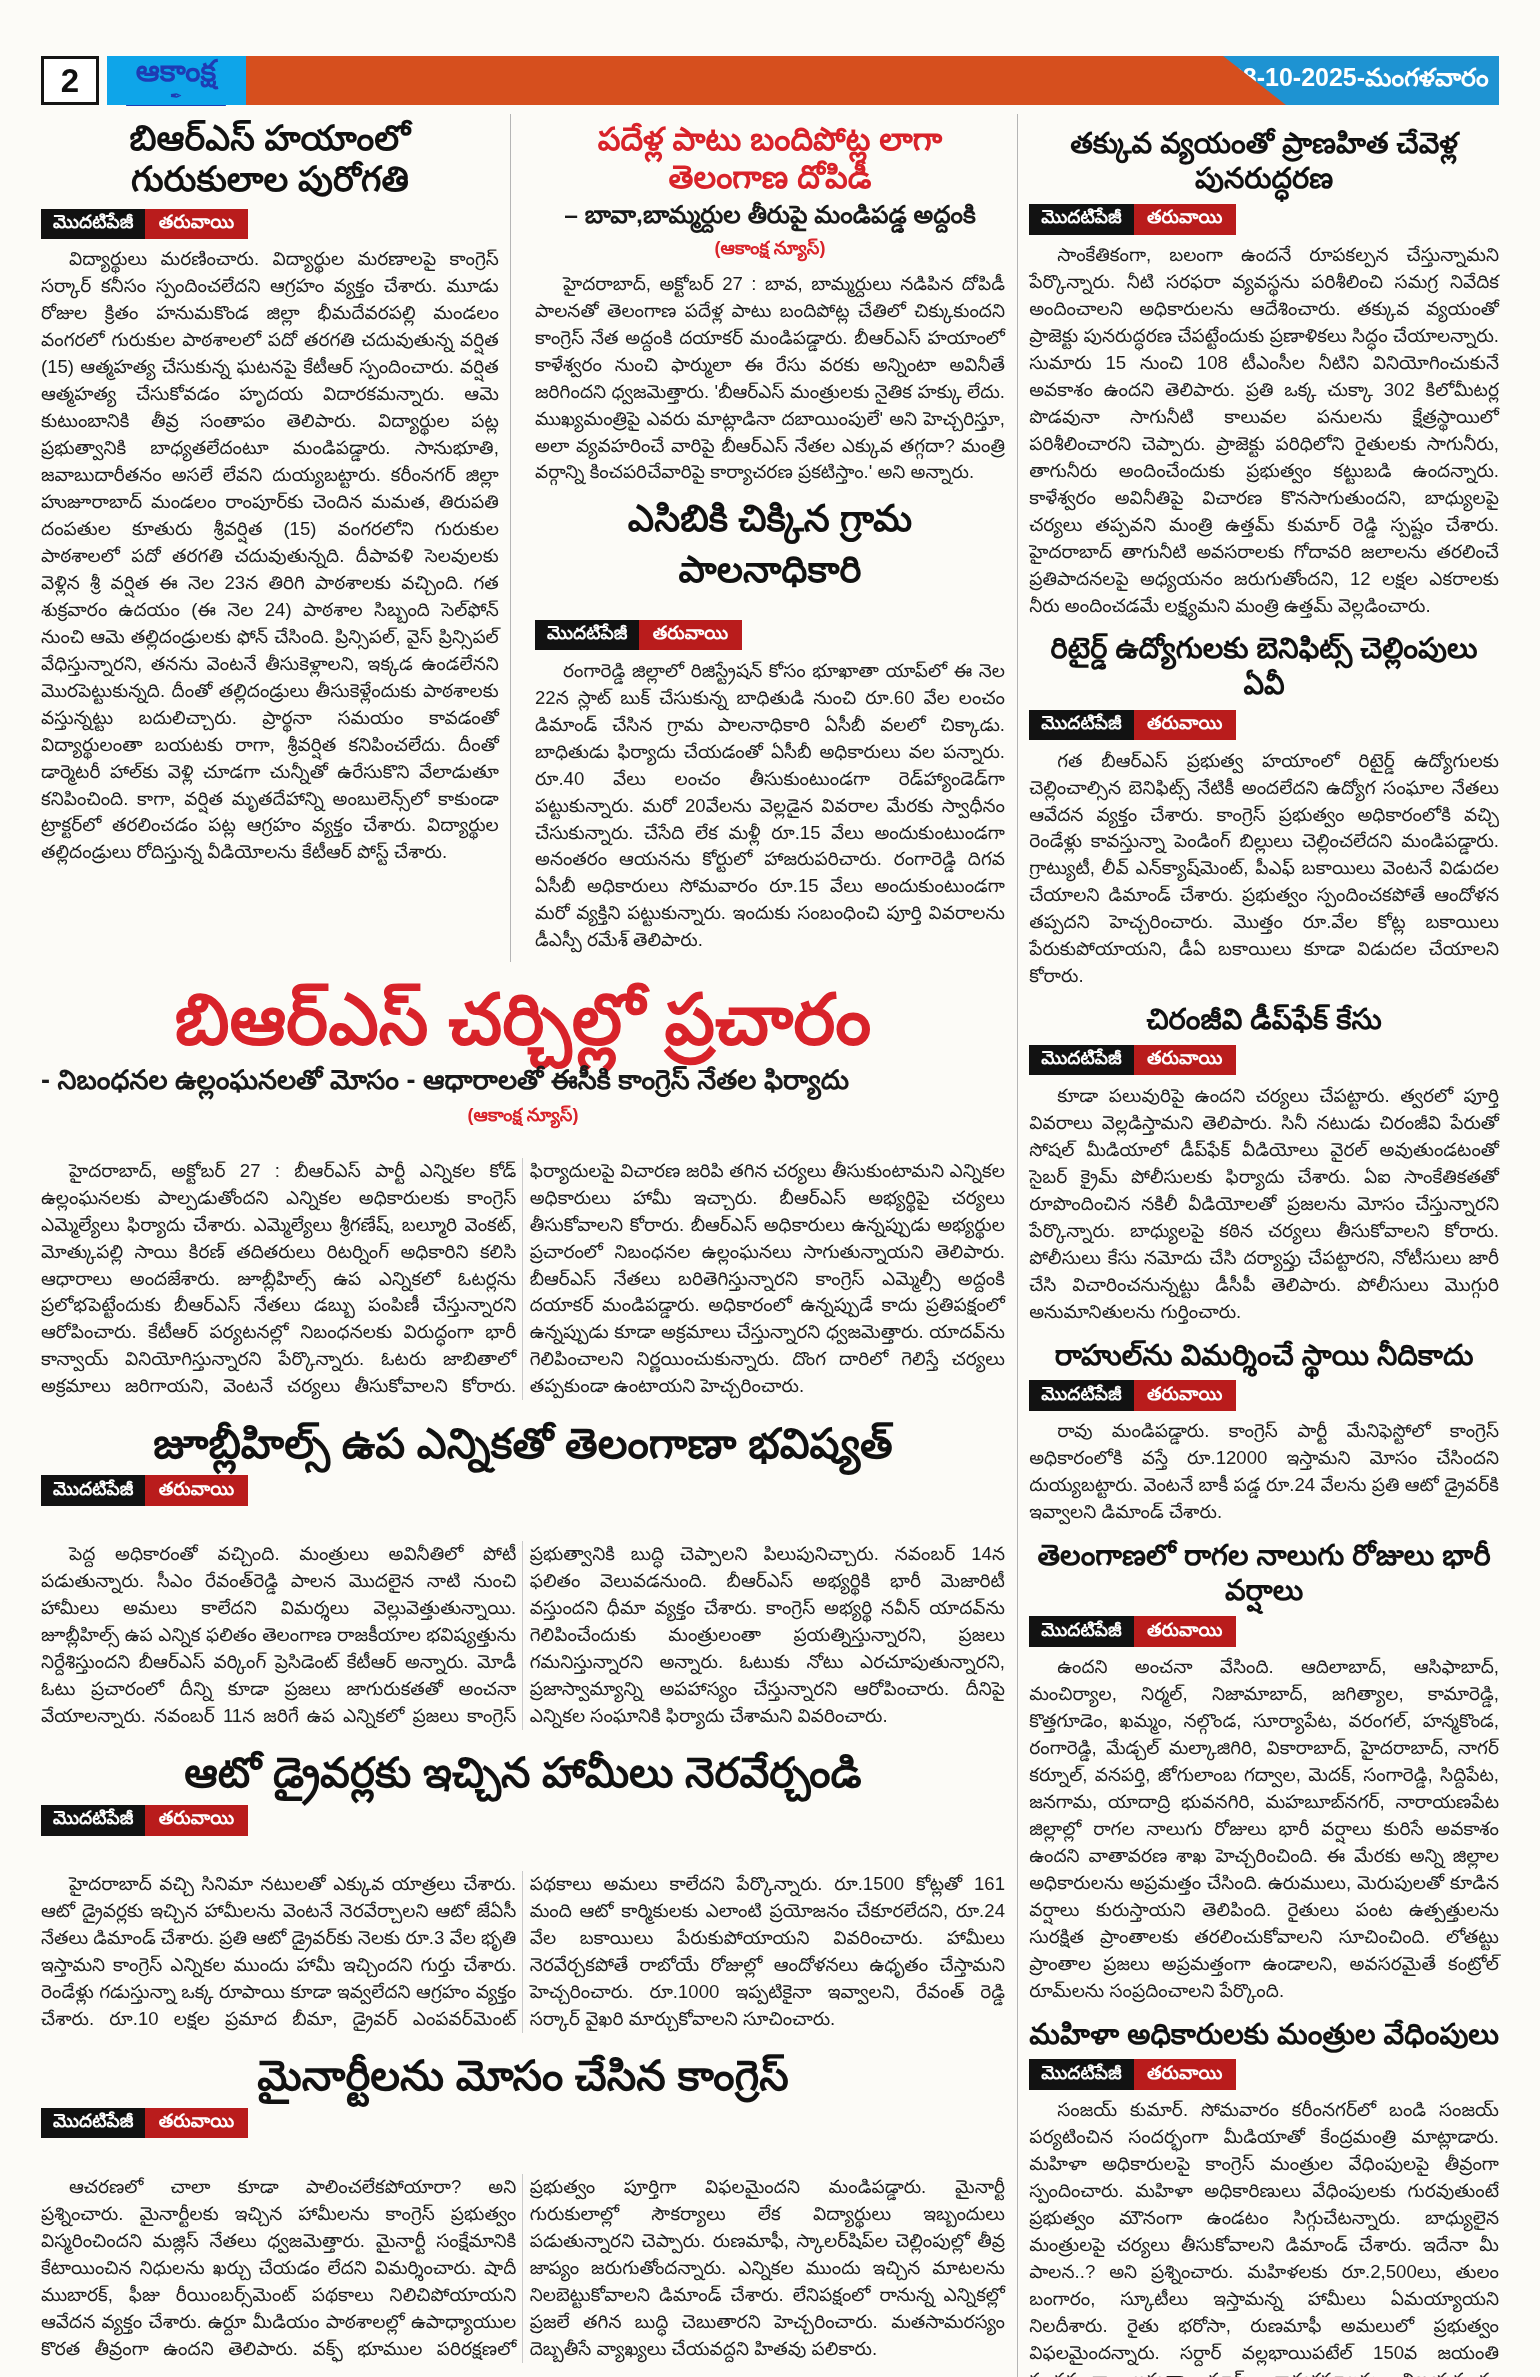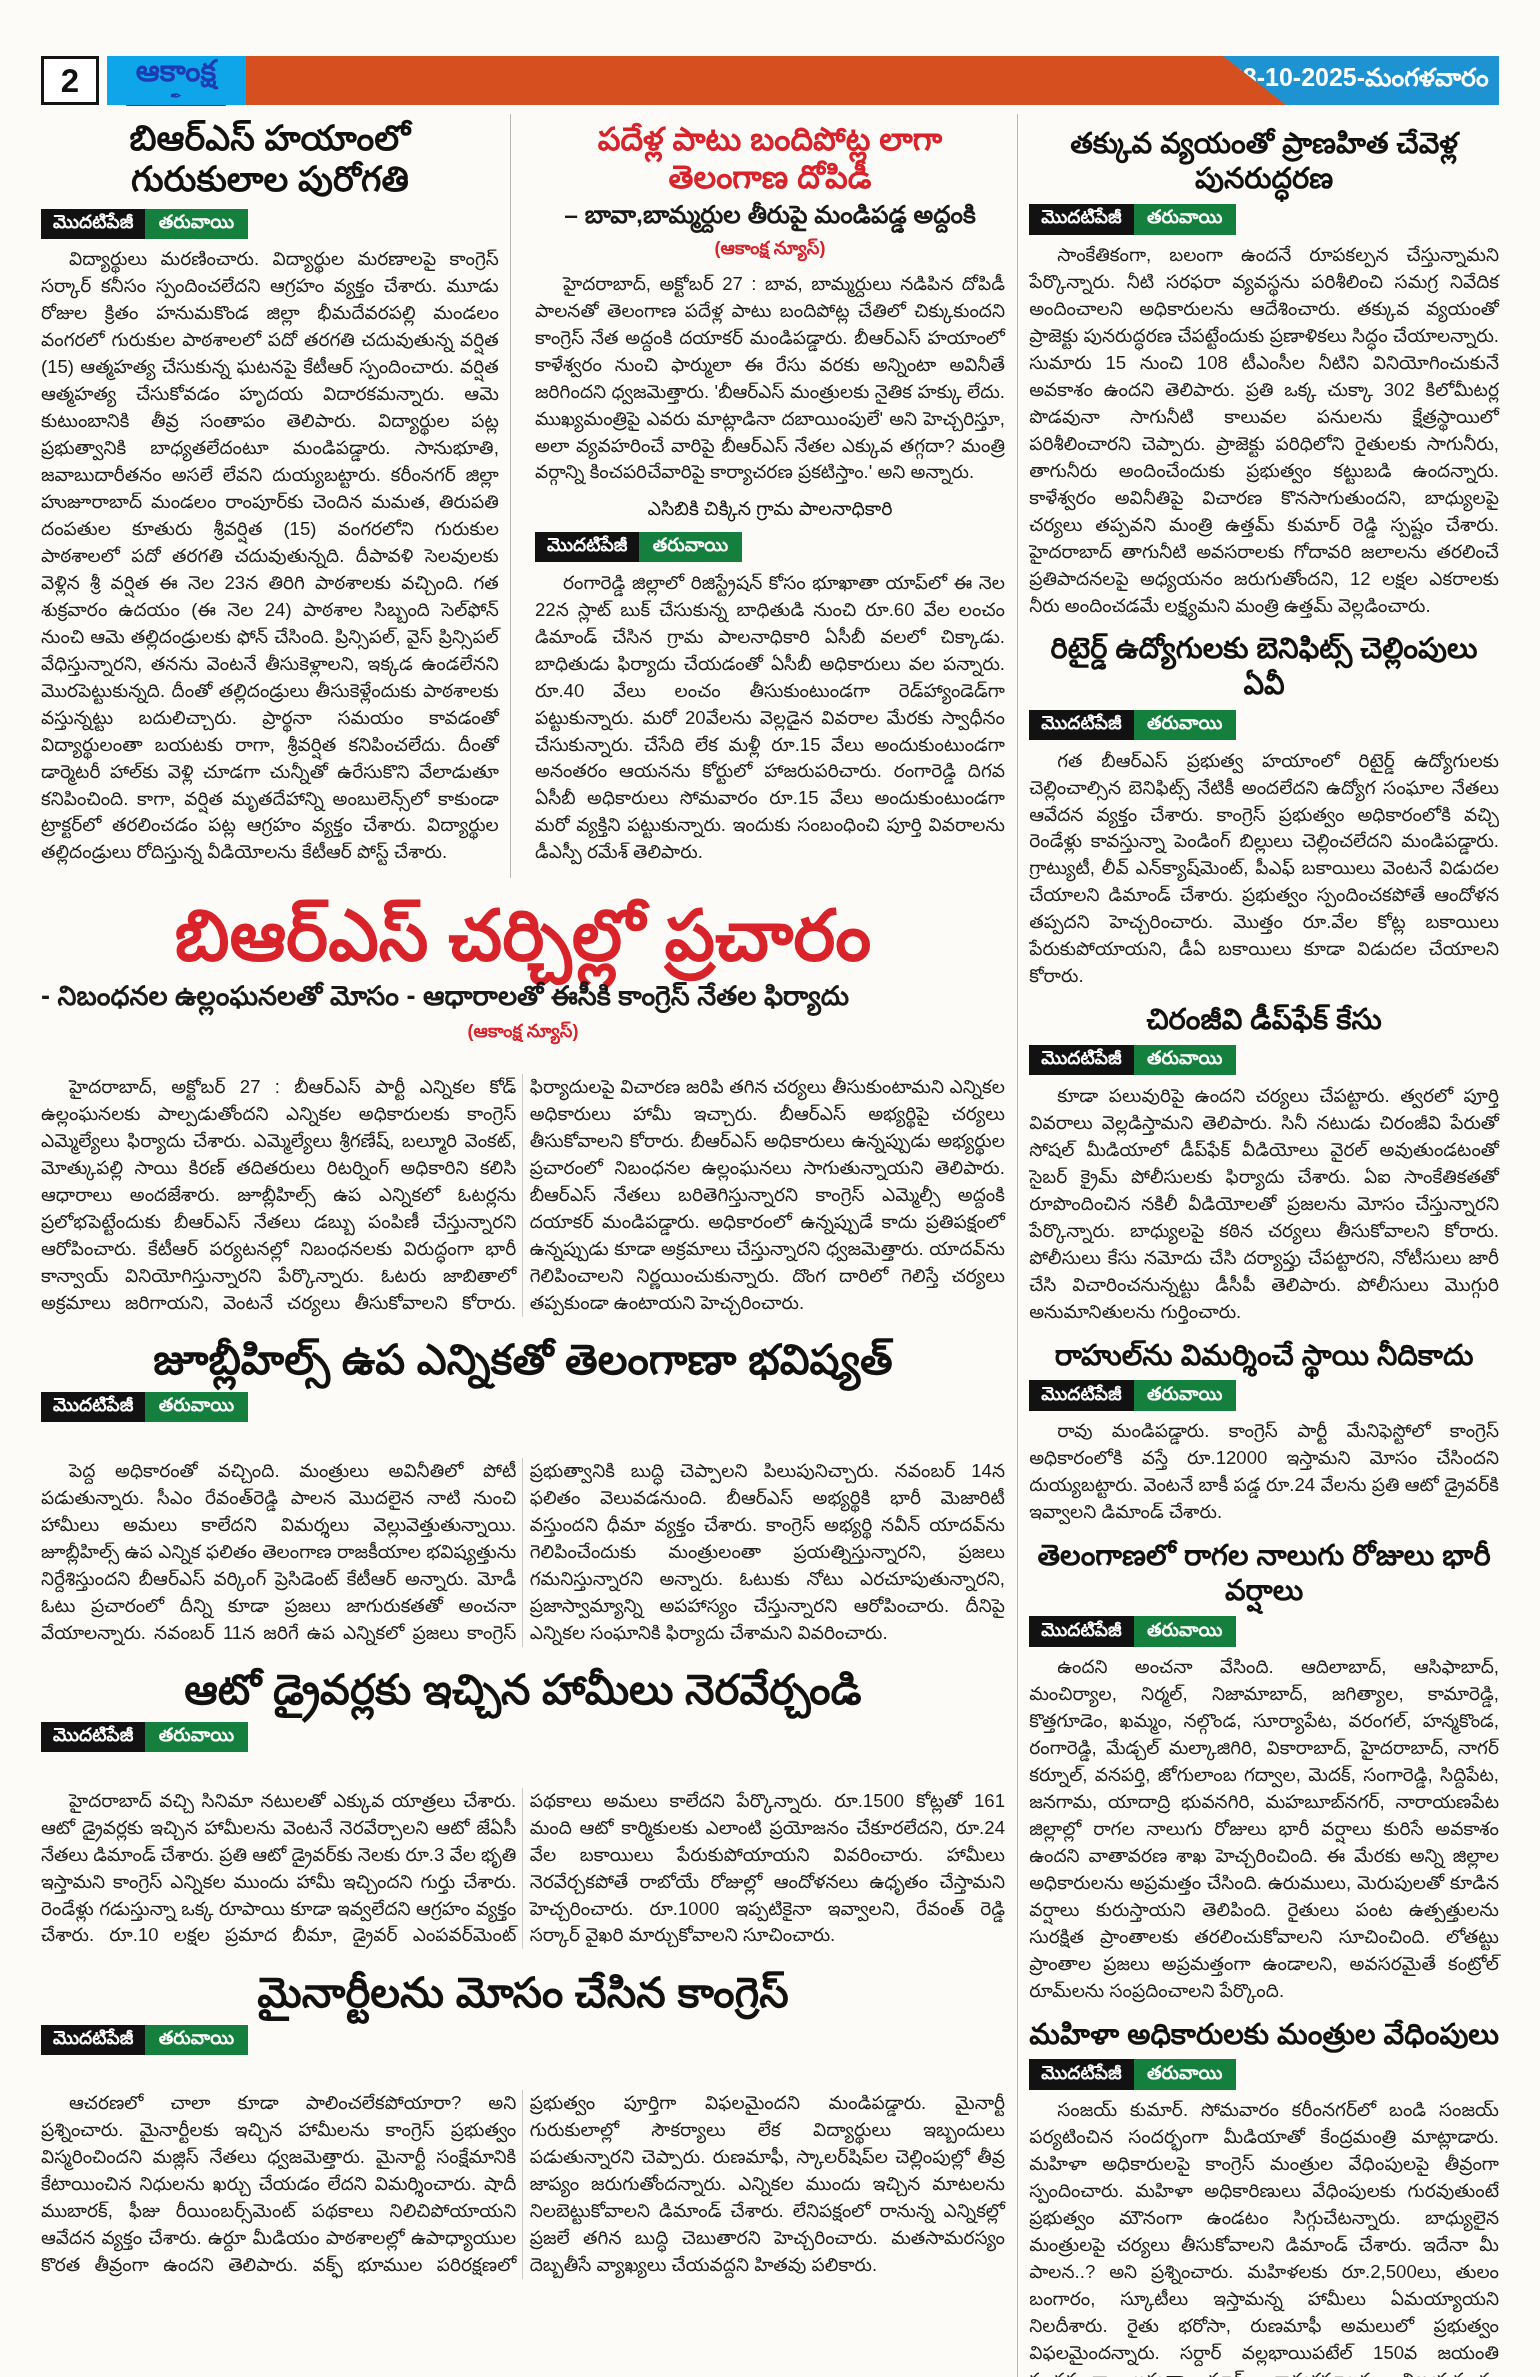--- a/index.html
+++ b/index.html
@@ -33,29 +33,29 @@
   
   .content { display:grid; grid-template-columns:2fr 1fr; column-gap:12px; }
   .right-col { border-left:0.7px solid #b5b5b5; padding-left:11.2px; }
   .top-row { display:grid; grid-template-columns:1fr 1fr; column-gap:24px; }
   .cell-left { border-right:0.7px solid #b5b5b5; padding-right:11.2px; }
   
   .h-a1  { font-size:35px; line-height:1.18; text-align:center; margin:3px 15px 7.5px; font-weight:800; color:#121212; }
   .h-red { color:#d8232a; font-size:32px; line-height:1.2; text-align:center; margin:6px 0 4.5px; font-weight:800; }
   .subhead { font-size:24.6px; text-align:center; font-weight:700; margin:1.5px 0; color:#1b1b1b; }
   .credit  { color:#d8232a; text-align:center; font-size:18px; font-weight:700; margin:3px 0 7.5px; }
-  .h-mid  { font-size:19px; text-align:center; font-weight:400; margin:12px 0 6px; color:#121212; }
+  .h-mid  { font-size:37px; text-align:center; font-weight:700; margin:12px 0 18px; color:#121212; }
   .h-mega { color:#d8232a; font-size:71px; line-height:1.05; text-align:center; font-weight:700; margin:16.4px 0 7.5px; }
   .sub-mega { font-size:27px; text-align:left; font-weight:700; margin:0 0 3px; color:#1b1b1b; }
   .h-span { font-size:42px; line-height:1.15; text-align:center; font-weight:800; margin:19.4px 0 6px; color:#121212; }
   .h-right { font-size:29px; line-height:1.22; text-align:center; font-weight:800; margin:12px 0 6px; color:#121212; }
   
   .tag { display:inline-flex; font-size:18.6px; font-weight:700; color:#fff; margin:1.5px 0 7.5px; }
   .tag-black { background:#121212; padding:2.2px 12px; }
-  .tag-red   { background:#15803d; padding:2.2px 13.4px; }
+  .tag-red   { background:#b91c1c; padding:2.2px 13.4px; }
   
   .body { font-size:18.6px; line-height:1.45; text-align:justify; margin:0 0 12px; text-indent:28px; color:#1c1c1c; }
   .cols2 { column-count:2; column-gap:13.4px; column-rule:0.7px solid #c9c9c9;margin-top:28px; }
   article { margin-bottom:4.5px; }
 </style>
 </head>
 <body>
 
 <div class="page">
 

